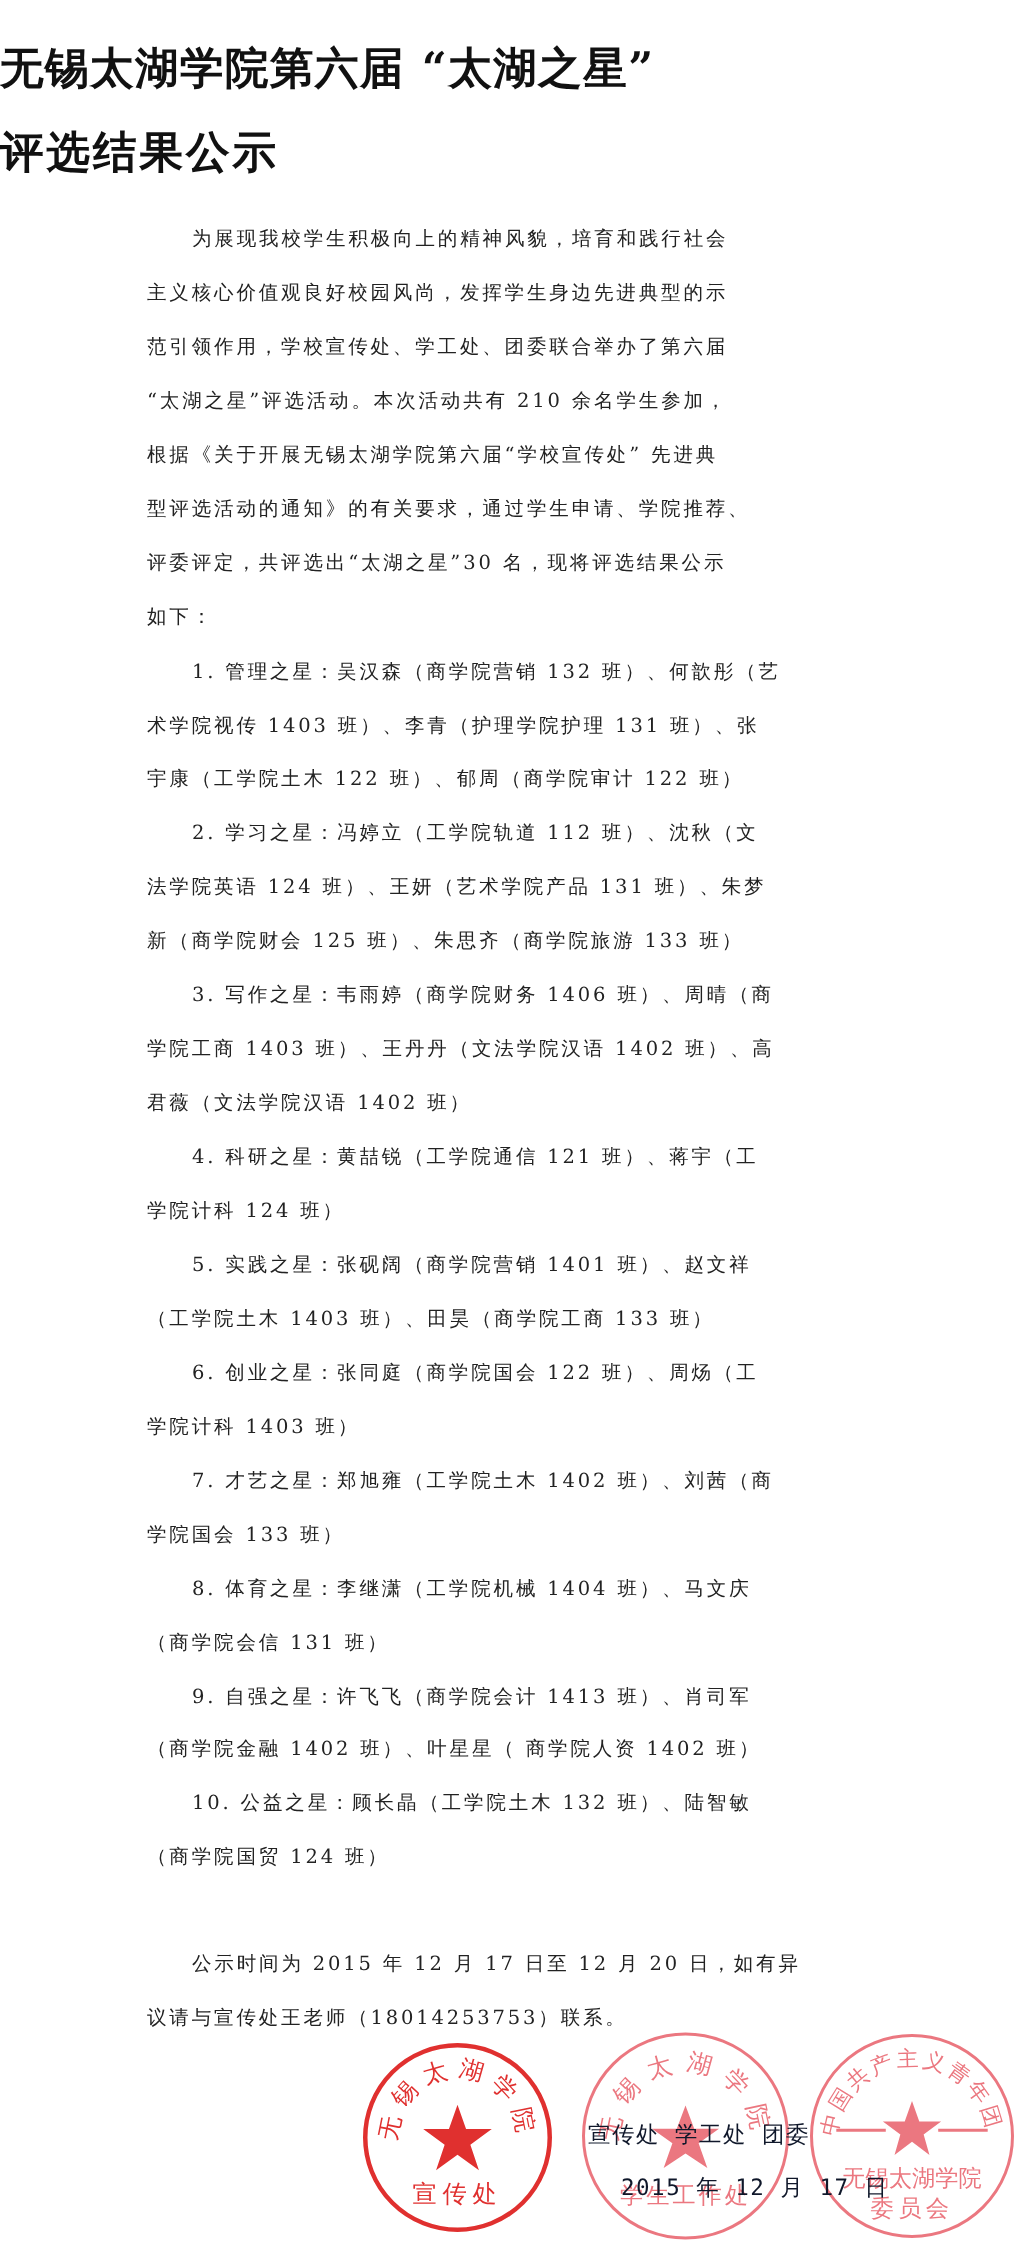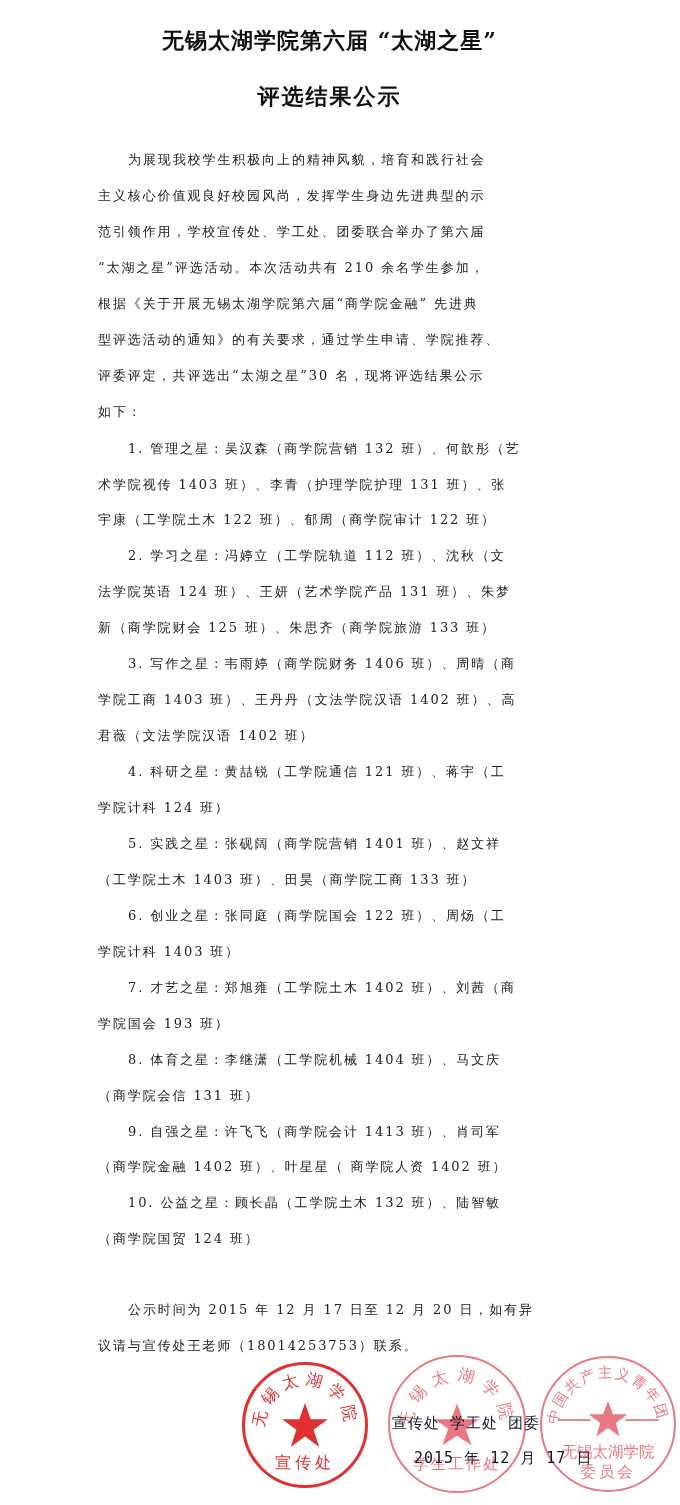--- a/index.html
+++ b/index.html
@@ -1,20 +1,20 @@
 <!DOCTYPE html>
 <html><head>
 <meta charset="utf-8">
 <style>
   html, body { margin:0; padding:0; background:#ffffff; }
   body { width:680px; height:1505px; position:relative; overflow:hidden;
          font-family:"DejaVu Serif","Liberation Serif",serif; color:#1a1a1a; }
-  .title { position:absolute; left:0; width:659px; text-align:center;
+  .title { position:absolute; left:0; width:659px; 
            font-family:"DejaVu Serif","Liberation Serif",serif; font-weight:bold;
-           font-size:22px; color:#111; letter-spacing:1px; }
+           font-size:29px; color:#111; letter-spacing:1px; }
   .t1 { top:26px; }
   .t2 { top:82px; letter-spacing:2px; }
   .line { position:absolute; left:98px; width:510px; font-size:13px;
           white-space:nowrap; color:#222; letter-spacing:1.9px; line-height:20px; }
   .indent { left:128px; }
   .stamp { position:absolute; border-radius:50%; border:3px solid #e0302f;
            box-sizing:border-box; }
   .stamp svg { position:absolute; left:0; top:0; width:100%; height:100%; }
   .sig { position:absolute; font-family:"DejaVu Sans Mono","Liberation Mono",monospace;
          font-size:15px; color:#0f172a; white-space:nowrap; letter-spacing:1px; }
@@ -24,21 +24,21 @@
 
 <div>
   <div class="title t1">无锡太湖学院第六届 “太湖之星”</div>
   <div class="title t2">评选结果公示</div>
 
   <div>
     <div class="line indent" style="top:150px">为展现我校学生积极向上的精神风貌，培育和践行社会</div>
     <div class="line" style="top:186px">主义核心价值观良好校园风尚，发挥学生身边先进典型的示</div>
     <div class="line" style="top:222px">范引领作用，学校宣传处、学工处、团委联合举办了第六届</div>
     <div class="line" style="top:258px">“太湖之星”评选活动。本次活动共有 210 余名学生参加，</div>
-    <div class="line" style="top:294px">根据《关于开展无锡太湖学院第六届“商学院金融” 先进典</div>
+    <div class="line" style="top:294px">根据《关于开展无锡太湖学院第六届“学校宣传处” 先进典</div>
     <div class="line" style="top:330px">型评选活动的通知》的有关要求，通过学生申请、学院推荐、</div>
     <div class="line" style="top:366px">评委评定，共评选出“太湖之星”30 名，现将评选结果公示</div>
     <div class="line" style="top:402px">如下：</div>
   </div>
 
   <div>
     <div>
       <div class="line indent" style="top:439px">1. 管理之星：吴汉森（商学院营销 132 班）、何歆彤（艺</div>
       <div class="line" style="top:475px">术学院视传 1403 班）、李青（护理学院护理 131 班）、张</div>
       <div class="line" style="top:510px">宇康（工学院土木 122 班）、郁周（商学院审计 122 班）</div>
@@ -60,21 +60,21 @@
     <div>
       <div class="line indent" style="top:834px">5. 实践之星：张砚阔（商学院营销 1401 班）、赵文祥</div>
       <div class="line" style="top:870px">（工学院土木 1403 班）、田昊（商学院工商 133 班）</div>
     </div>
     <div>
       <div class="line indent" style="top:906px">6. 创业之星：张同庭（商学院国会 122 班）、周炀（工</div>
       <div class="line" style="top:942px">学院计科 1403 班）</div>
     </div>
     <div>
       <div class="line indent" style="top:978px">7. 才艺之星：郑旭雍（工学院土木 1402 班）、刘茜（商</div>
-      <div class="line" style="top:1014px">学院国会 193 班）</div>
+      <div class="line" style="top:1014px">学院国会 133 班）</div>
     </div>
     <div>
       <div class="line indent" style="top:1050px">8. 体育之星：李继潇（工学院机械 1404 班）、马文庆</div>
       <div class="line" style="top:1086px">（商学院会信 131 班）</div>
     </div>
     <div>
       <div class="line indent" style="top:1122px">9. 自强之星：许飞飞（商学院会计 1413 班）、肖司军</div>
       <div class="line" style="top:1157px">（商学院金融 1402 班）、叶星星（ 商学院人资 1402 班）</div>
     </div>
     <div>

